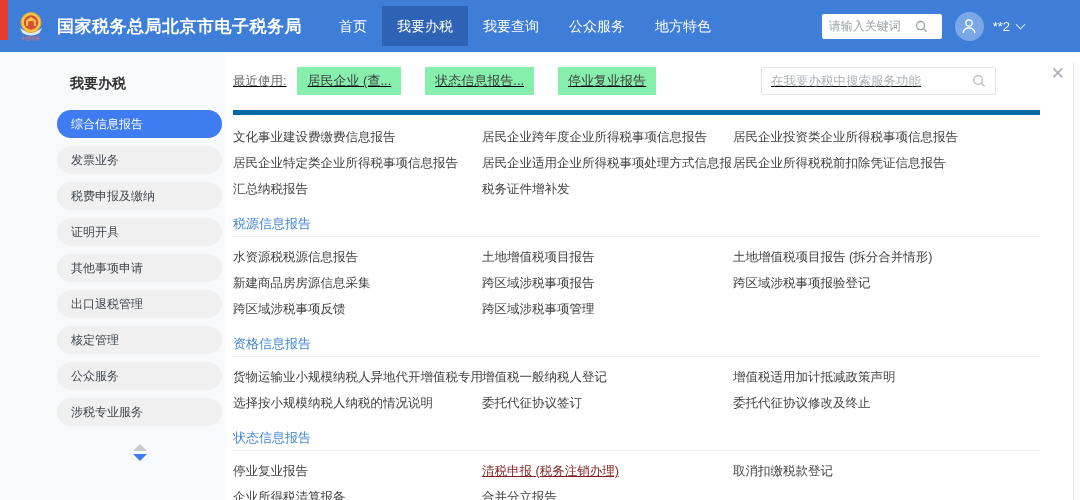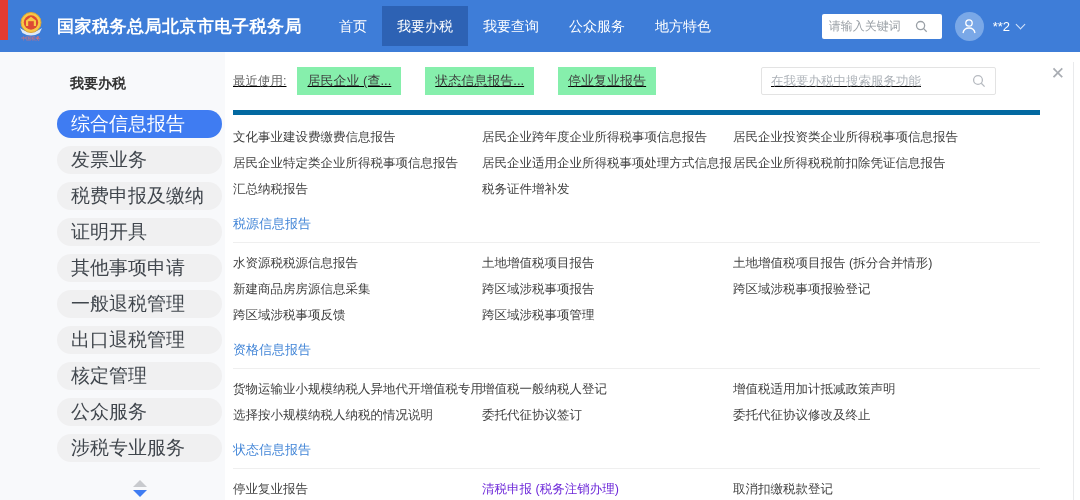--- a/index.html
+++ b/index.html
@@ -27,21 +27,21 @@
   .chev { width:7px; height:7px; border-right:1.5px solid #d6e4fa; border-bottom:1.5px solid #d6e4fa;
     transform:rotate(45deg); margin-left:7px; margin-top:-4px; cursor:pointer; }
 
   
   .page { display:flex; height:460px; }
 
   
   .sidebar { width:225px; height:460px; background:#f8f9fb; padding-top:23px; flex-shrink:0; }
   .sidebar-title { font-size:14px; font-weight:bold; color:#333; margin:0 0 17px 70px; }
   .pill { width:165px; height:28px; line-height:28px; border-radius:15px; background:#f0f0f1;
-    color:#40464d; font-size:19px; padding-left:14px; margin:0 0 8px 57px; cursor:pointer;
+    color:#40464d; font-size:12px; padding-left:14px; margin:0 0 8px 57px; cursor:pointer;
     white-space:nowrap; overflow:hidden; }
   .pill.active { background:#3f7cf2; color:#fff; }
   .pager { width:165px; margin-left:57px; margin-top:18px; display:flex; flex-direction:column;
     align-items:center; }
   .tri-up { width:0; height:0; border-left:7px solid transparent; border-right:7px solid transparent;
     border-bottom:7px solid #c8cace; cursor:pointer; margin-bottom:3px; }
   .tri-down { width:0; height:0; border-left:7px solid transparent; border-right:7px solid transparent;
     border-top:7px solid #3f7cf2; cursor:pointer; }
 
   
@@ -52,26 +52,26 @@
   .topbar { height:63px; display:flex; align-items:center; border-bottom:5px solid #0369a1;text-decoration:underline; }
   .recent-label { font-size:12.5px; color:#666; margin-right:11px; white-space:nowrap; }
   .recent-btn { min-width:94px; height:28px; line-height:28px; text-align:center; background:#86efac;
     color:#3c3c3c; font-size:13px; margin-right:24px; padding:0 10px; cursor:pointer; white-space:nowrap; }
   .main-search { margin-left:auto; margin-right:44px; width:235px; height:27px; border:1px solid #e3e3e3;
     border-radius:2px; display:flex; align-items:center; padding:13px 9px; background:#fff; }
   .main-search input { flex:1; border:none; outline:none; font-size:12.5px; color:#333; min-width:0; }
   .main-search input::placeholder { color:#adb2b8; }
 
   .section { margin-top:13px; }
-  .section-title { font-size:13px; color:#4285d7; padding-bottom:9px; border-bottom:1px solid #efefef;
+  .section-title { font-size:13px; color:#4285d7; padding-bottom:3px; border-bottom:1px solid #efefef;
     cursor:default; }
   .grid { display:grid; grid-template-columns:249px 251px 1fr; padding-top:7px; }
   .gi { height:26px; line-height:26px; font-size:12.5px; color:#3f3f3f; white-space:nowrap;
     overflow:hidden; cursor:pointer; padding-right:8px; }
-  .gi.hl { color:#6d28d9; }
+  .gi.hl { color:#7f1d1d;text-decoration:underline; }
 
   .mag { flex-shrink:0; }
 </style>
 </head>
 <body>
 
 <div class="header">
   <div class="red-strip"></div>
 
   <div class="emblem">
@@ -115,21 +115,20 @@
 
 <div class="page">
 
   <div class="sidebar">
     <div class="sidebar-title">我要办税</div>
     <div class="pill active">综合信息报告</div>
     <div class="pill">发票业务</div>
     <div class="pill">税费申报及缴纳</div>
     <div class="pill">证明开具</div>
     <div class="pill">其他事项申请</div>
-    <div class="pill">一般退税管理</div>
     <div class="pill">出口退税管理</div>
     <div class="pill">核定管理</div>
     <div class="pill">公众服务</div>
     <div class="pill">涉税专业服务</div>
     <div class="pager">
       <div class="tri-up"></div>
       <div class="tri-down"></div>
     </div>
   </div>
 

